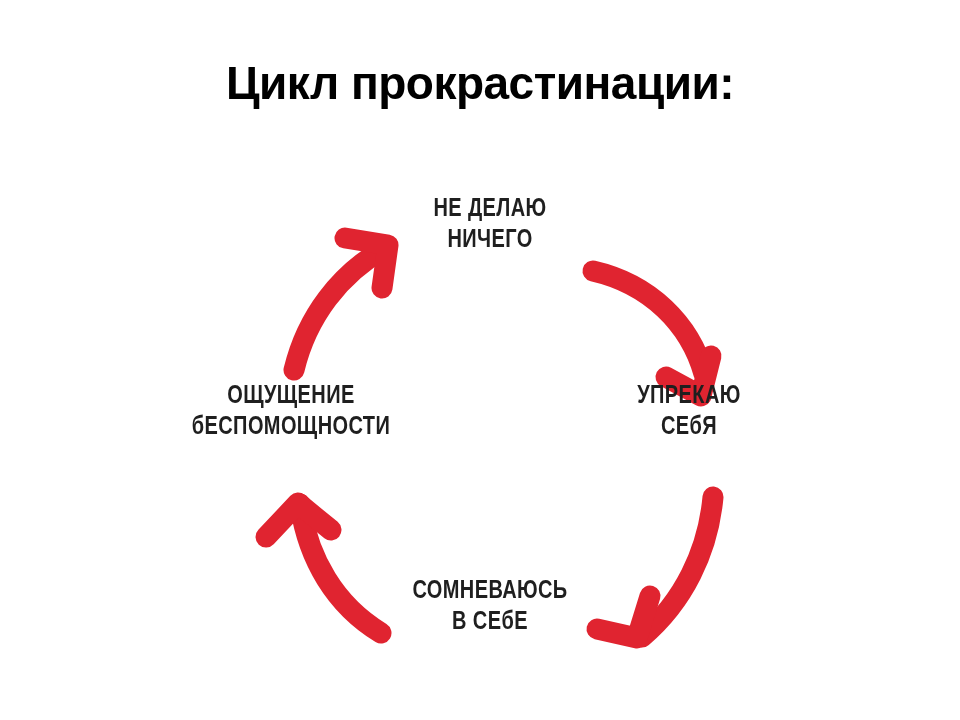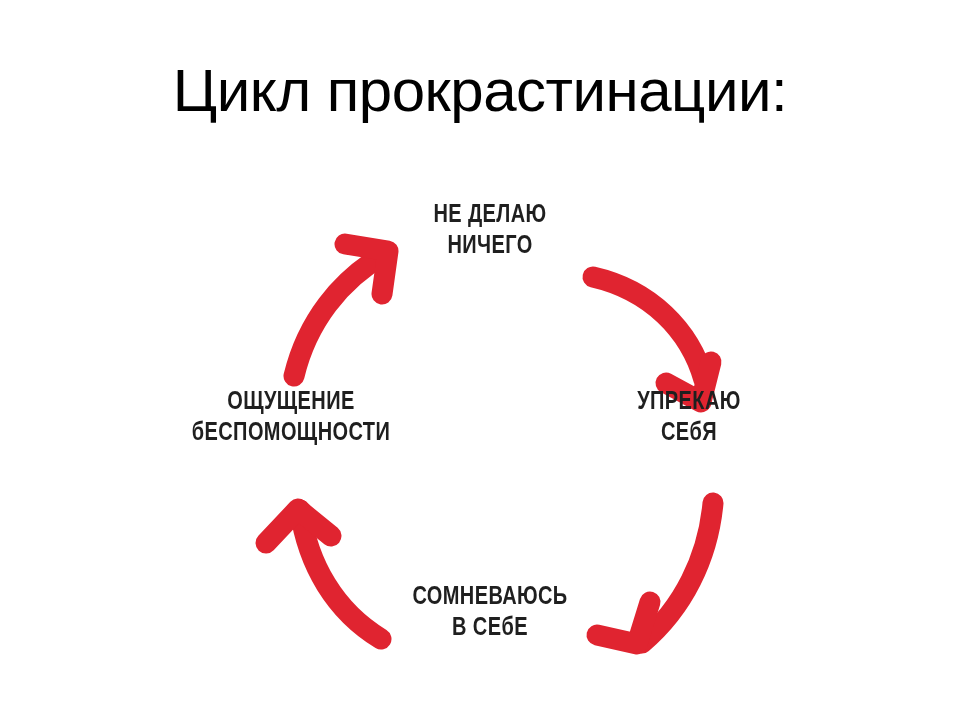--- a/index.html
+++ b/index.html
@@ -18,33 +18,33 @@
   }
 
   
   #slide-title {
     position: absolute;
     left: 0;
     top: 58px;
     width: 960px;
     text-align: center;
     font-family: "Liberation Sans", "DejaVu Sans", sans-serif;
-    font-size: 60px;
-    font-weight: 400;
+    font-size: 46px;
+    font-weight: 700;
     color: #000000;
     letter-spacing: -0.5px;
     white-space: nowrap;
     line-height: 1.1;
   }
 
   
   #cycle-diagram {
     position: absolute;
     left: 150px;
-    top: 180px;
+    top: 174px;
     width: 680px;
     height: 510px;
   }
 
   #cycle-arrows {
     position: absolute;
     left: 0;
     top: 0;
     width: 680px;
     height: 510px;

